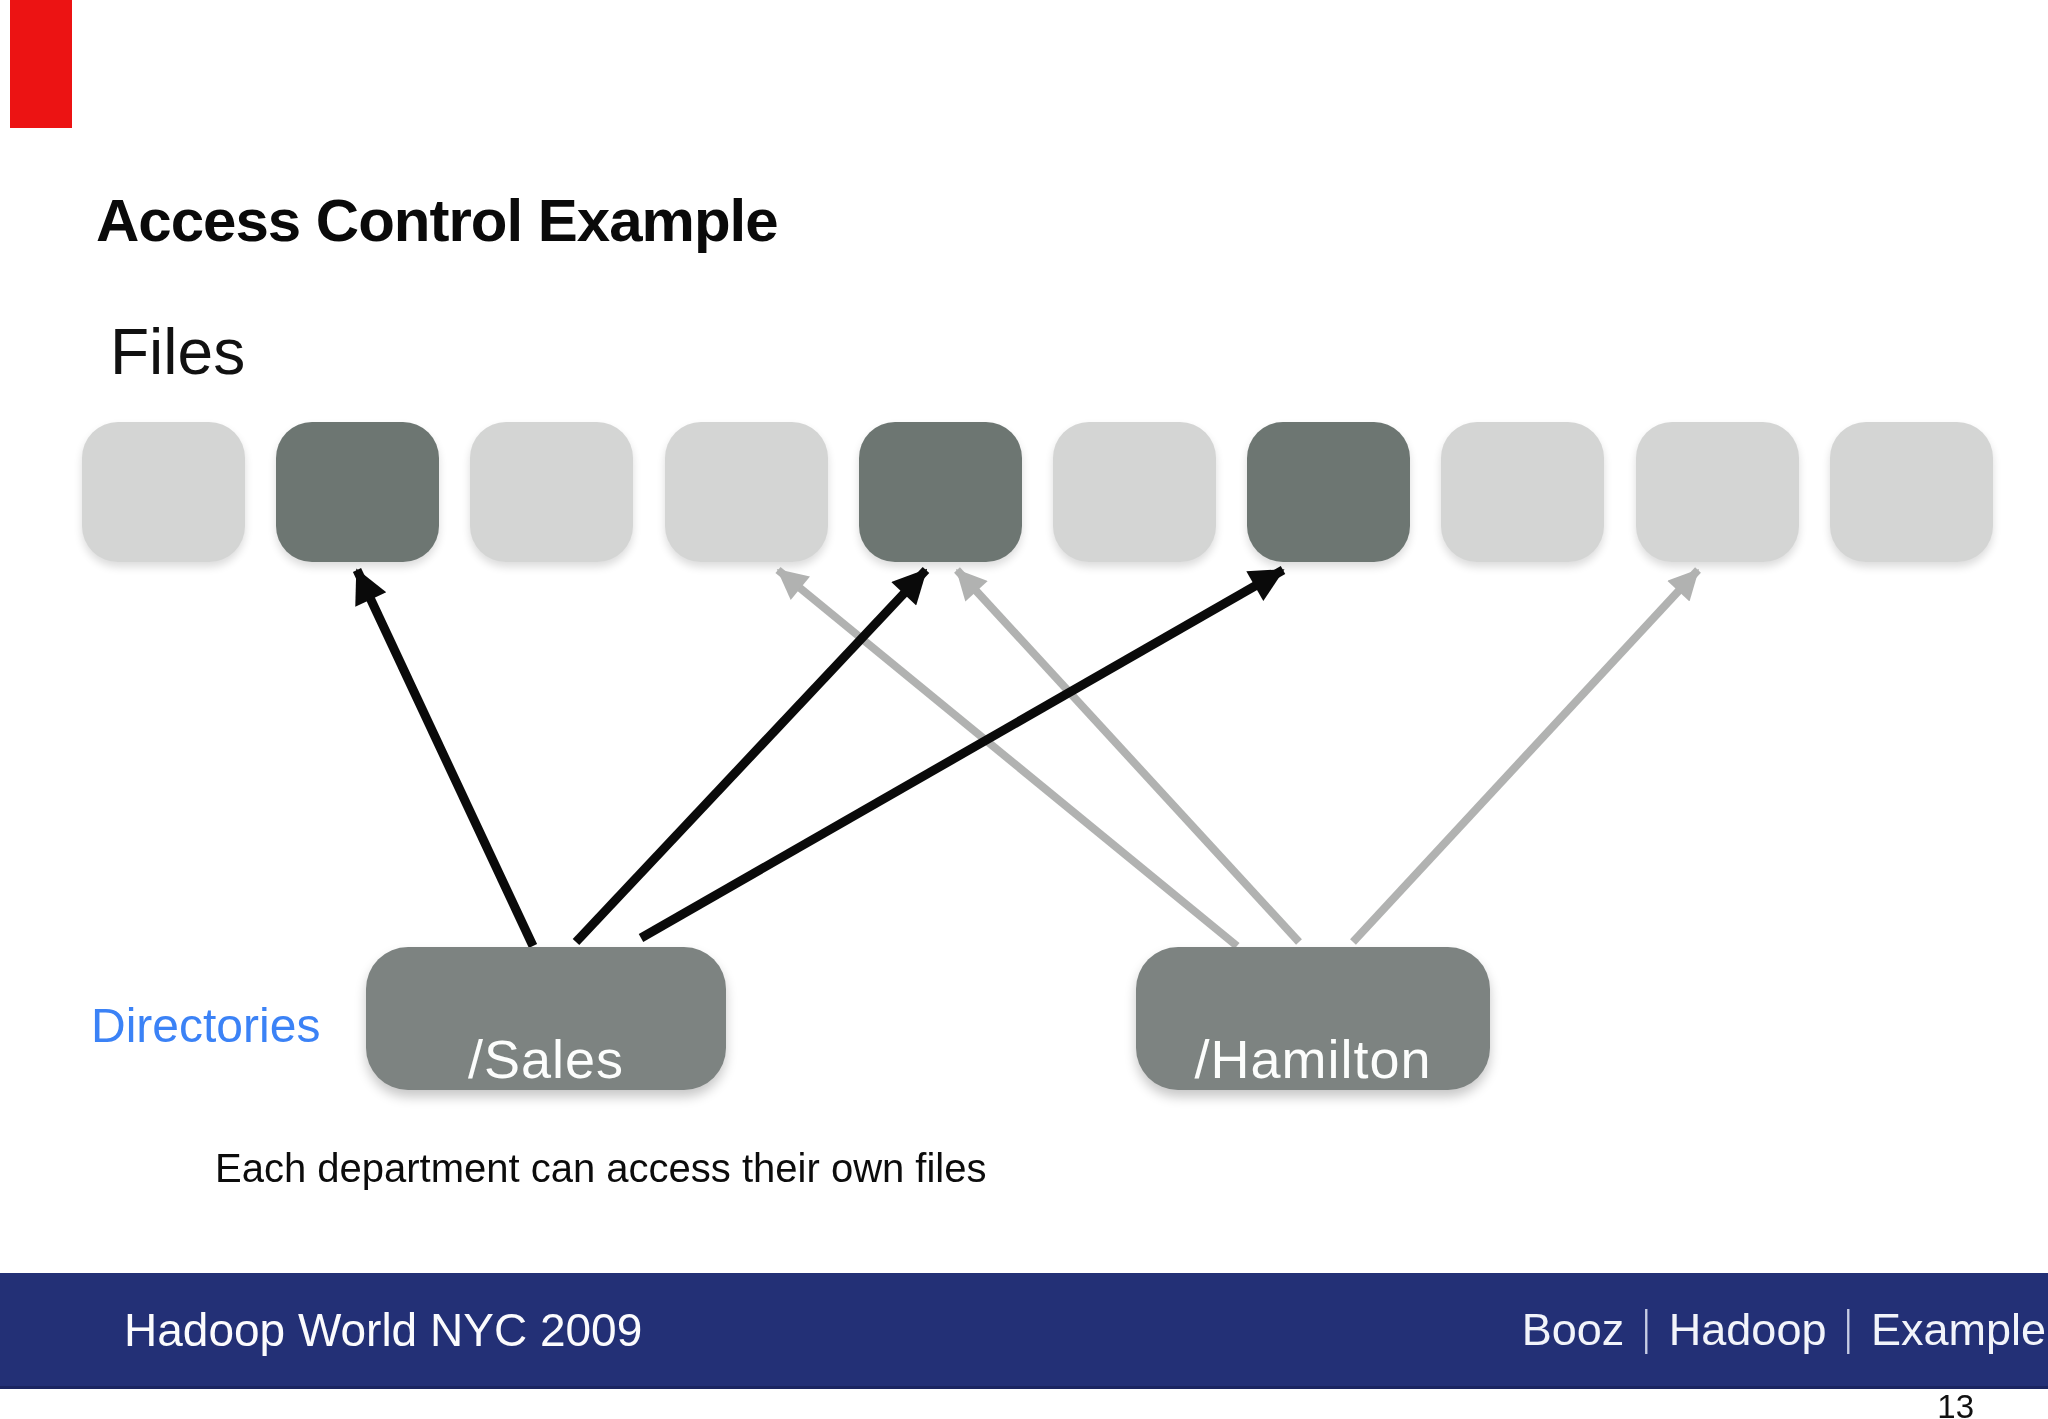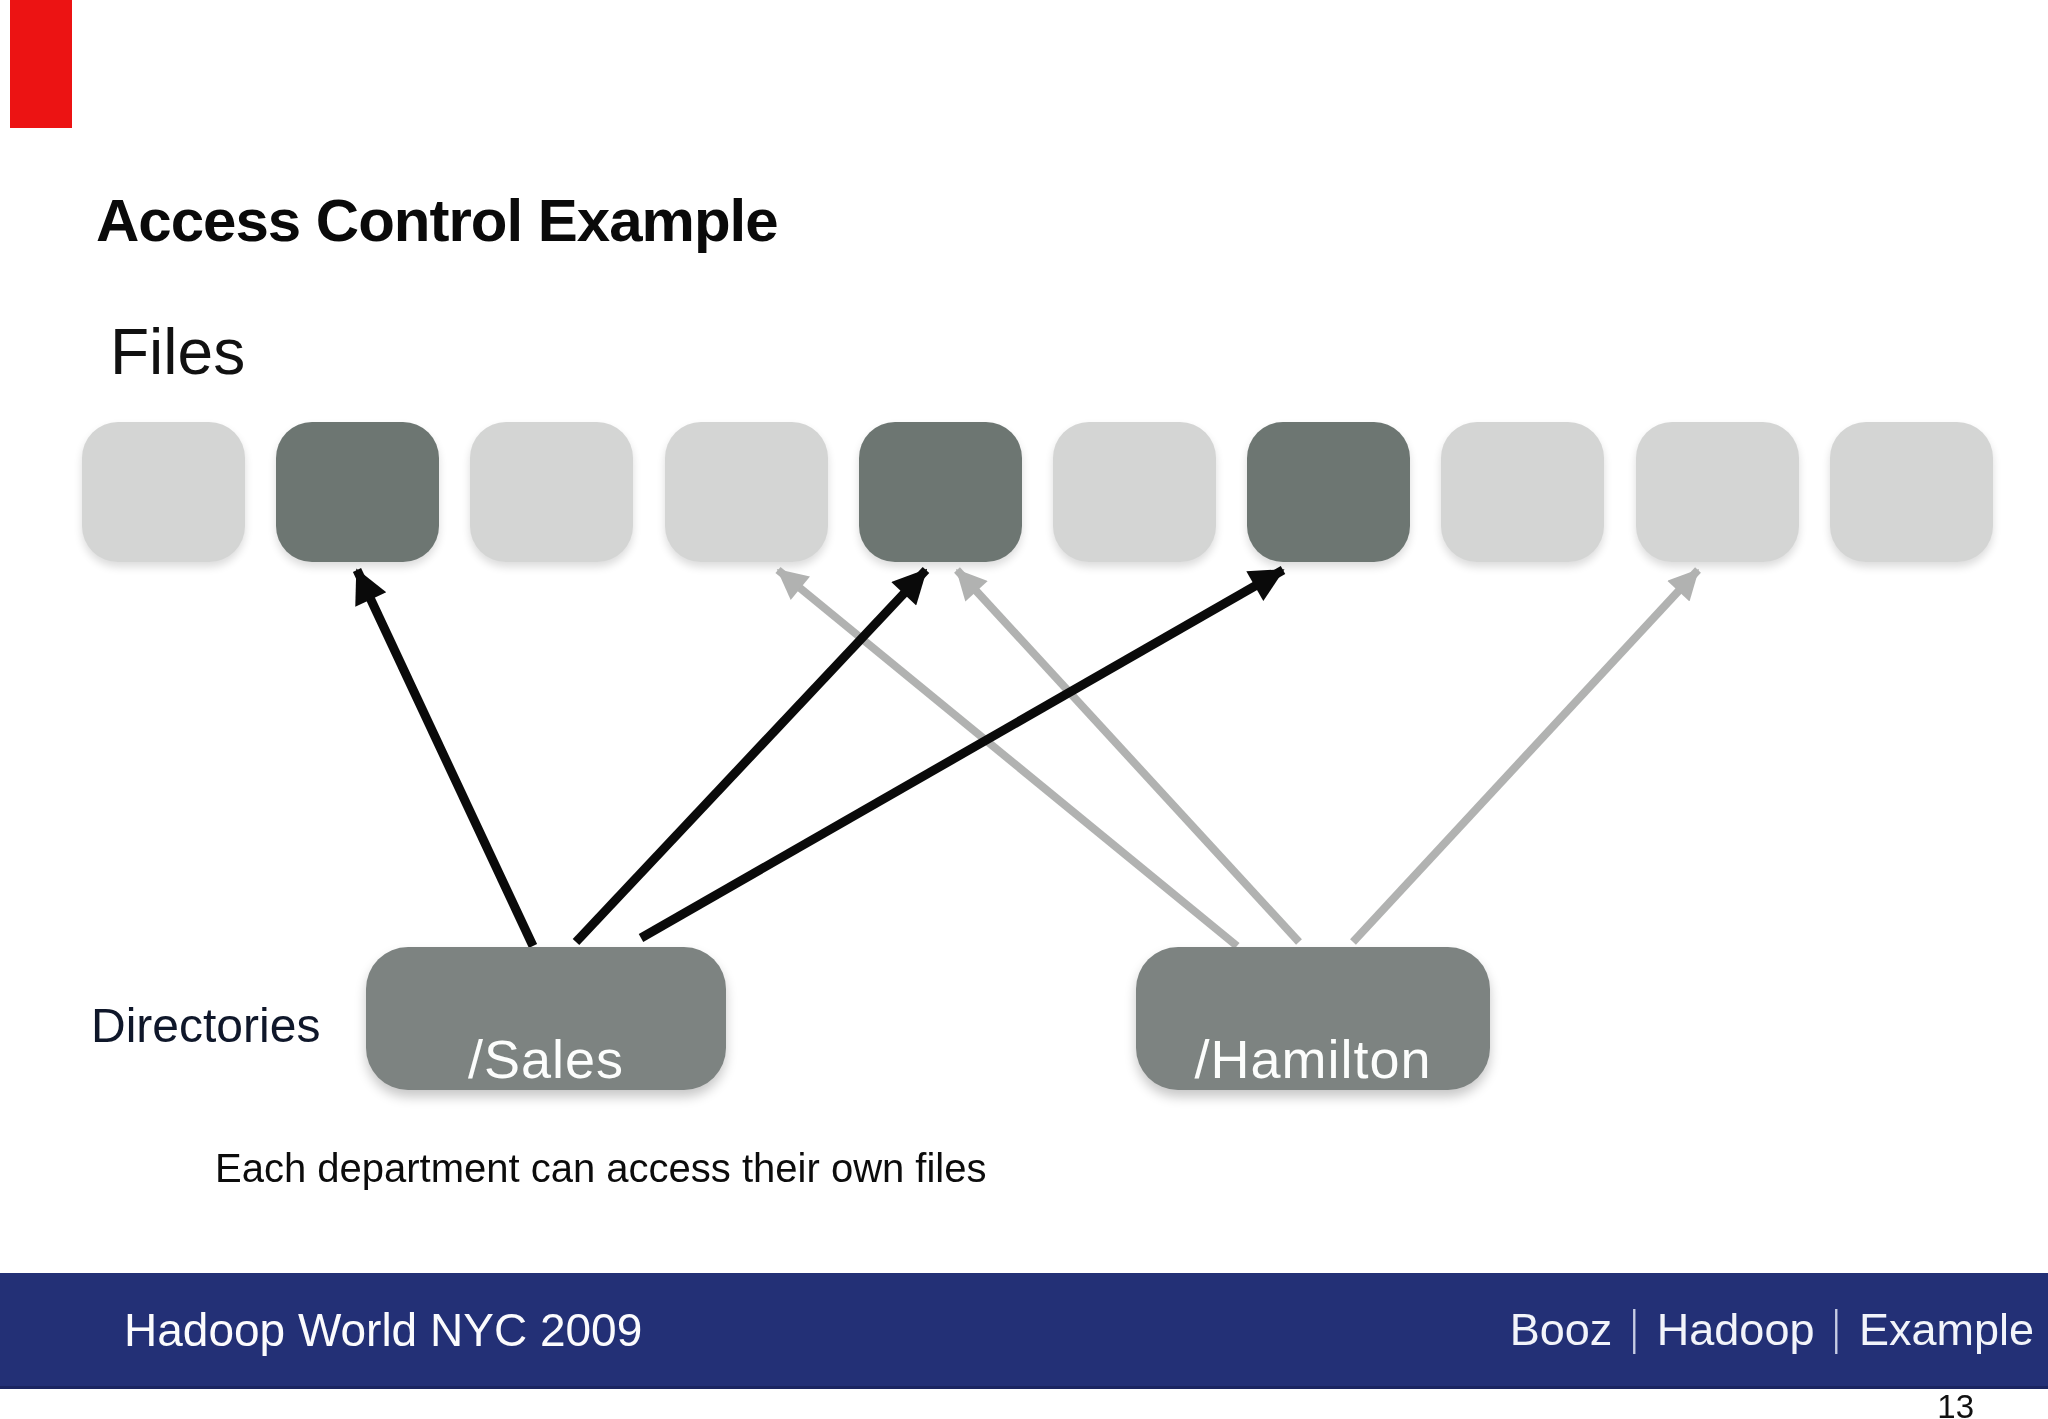--- a/index.html
+++ b/index.html
@@ -23,21 +23,21 @@
   .files-label{
     left:110px;top:315px;font-size:64px;color:#111;white-space:nowrap;
   }
 
   .file-square{
     position:absolute;top:422px;width:163px;height:140px;border-radius:36px;
     box-shadow:0 5px 9px rgba(0,0,0,0.14);
   }
 
   .dirs-label{
-    left:91px;top:998px;font-size:48px;color:#0f172a;white-space:nowrap;
+    left:91px;top:998px;font-size:48px;color:#3b82f6;white-space:nowrap;
   }
 
   .dir-box{
     position:absolute;top:947px;height:143px;border-radius:42px;
     display:flex;align-items:flex-end;justify-content:center;
     box-shadow:0 7px 12px rgba(0,0,0,0.22);
   }
   .dir-box span{
     color:#fcfdfc;font-size:54px;font-weight:300;letter-spacing:1px;white-space:nowrap;
   }
@@ -52,21 +52,21 @@
 
   .footer{
     left:0;top:1273px;width:2048px;height:113px;
     border-bottom:3px solid #1b2561;box-sizing:content-box;
     display:flex;align-items:center;justify-content:space-between;
   }
   .footer-left{
     margin-left:100px;font-size:46px;color:#fbfbfd;white-space:nowrap;
   }
   .brand{
-    margin-right:38px;font-size:45px;font-weight:300;color:#f2f4fa;white-space:nowrap;
+    margin-right:26px;font-size:45px;font-weight:300;color:#f2f4fa;white-space:nowrap;
     display:flex;align-items:center;justify-content:space-between;
   }
   .brand .sep{
     display:inline-block;margin:0 16px;font-weight:100;color:#c7cde4;
     transform:scaleX(0.6);font-size:48px;position:relative;top:-2px;
   }
   .pagenum{
     top:1388px;right:74px;font-size:33px;color:#111;
   }
 </style>

